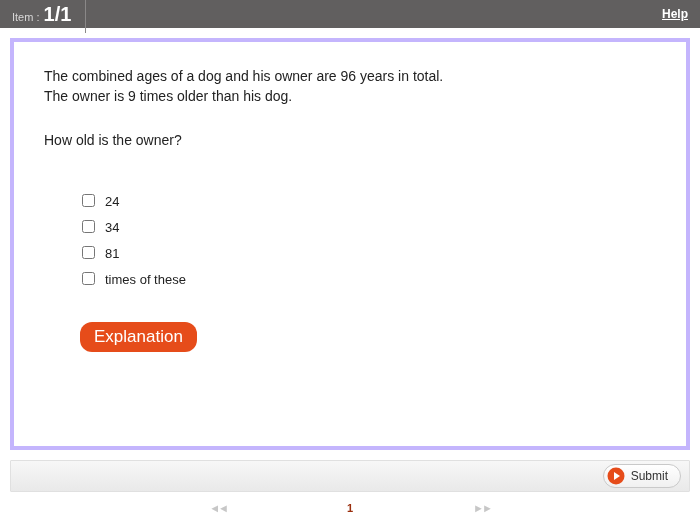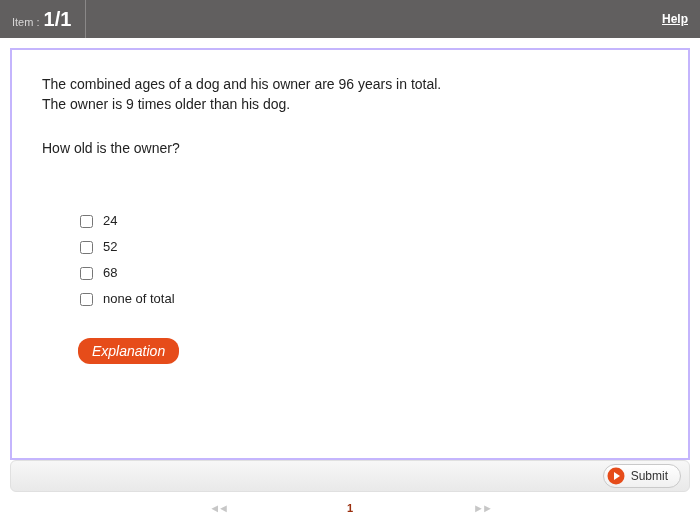--- a/index.html
+++ b/index.html
@@ -11,21 +11,21 @@
     color: #333;
   }
   .app {
     width: 700px;
     height: 520px;
     position: relative;
     background: #fff;
   }
   
   .header {
-    height: 38px;
+    height: 28px;
     background: #615f5f;
     display: flex;
     align-items: center;
     padding: 0 12px;
     color: #fff;
   }
   .item-block {
     display: flex;
     align-items: baseline;
     height: 38px;
@@ -46,70 +46,69 @@
   .spacer { flex: 1; }
   .help-link {
     color: #fff;
     font-size: 12px;
     text-decoration: underline;
     font-weight: bold;
   }
   
   .card {
     margin: 10px;
-    border: 2px solid #c4b5fd;
+    border: 4px solid #c4b5fd;
     height: 412px;
     padding: 26px 20px 10px 30px;
   }
   .question-text p {
     margin: 0 0 4px 0;
     font-size: 14px;
     color: #222;
   }
   .question-text .ask {
     margin-top: 28px;
   }
   .options {
     margin-top: 46px;
     margin-left: 38px;
   }
   .option-row {
     display: flex;
-    align-items: flex-end;
+    align-items: flex-start;
     height: 26px;
     font-size: 13px;
     color: #222;
   }
   .option-row input[type="checkbox"] {
     margin: 0 10px 0 0;
     width: 13px;
     height: 13px;
   }
   .explain-btn {
     display: inline-block;
-    margin-top: 32px;
+    margin-top: 24px;
     margin-left: 36px;
     background: #e64c1a;
     color: #fff;
-    font-size: 14px;
+    font-size: 17px;
     padding: 5px 14px;
     border-radius: 12px;
     border: none;
     cursor: pointer;
-    font-style: italic;
   }
   
   .footer {
     position: absolute;
     left: 10px; right: 10px;
     top: 460px;
     height: 32px;
     background: linear-gradient(#f7f7f7,#e9e9e9);
     border: 1px solid #e0e0e0;
-    border-radius: 6px;
+    border-radius: 1px;
     display: flex;
     align-items: center;
     justify-content: flex-end;
     padding: 0 8px;
   }
   .submit-btn {
     display: inline-flex;
     align-items: center;
     background: linear-gradient(#ffffff,#f0f0f0);
     border: 1px solid #c9c9c9;
@@ -159,29 +158,29 @@
       <p class="ask">How old is the owner?</p>
     </div>
 
     <div class="options">
       <label class="option-row">
         <input type="checkbox" style="">
         <span>24</span>
       </label>
       <label class="option-row">
         <input type="checkbox" style="">
-        <span>52</span>
-      </label>
-      <label class="option-row">
-        <input type="checkbox" style="">
-        <span>68</span>
-      </label>
-      <label class="option-row">
-        <input type="checkbox" style="">
-        <span>none of total</span>
+        <span>34</span>
+      </label>
+      <label class="option-row">
+        <input type="checkbox" style="">
+        <span>81</span>
+      </label>
+      <label class="option-row">
+        <input type="checkbox" style="">
+        <span>times of these</span>
       </label>
     </div>
 
     <button class="explain-btn">Explanation</button>
   </div>
 
   <div class="footer">
     <button class="submit-btn">
       <svg class="play-icon" viewBox="0 0 18 18">
         <circle cx="9" cy="9" r="8.5" fill="#e64c1a"></circle>

